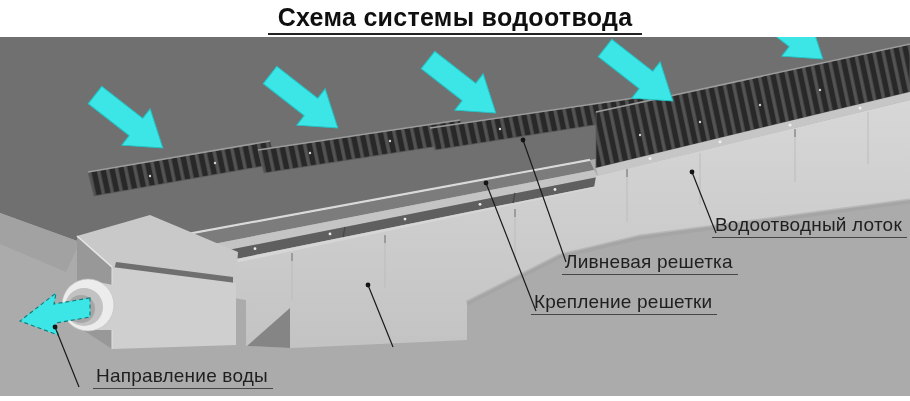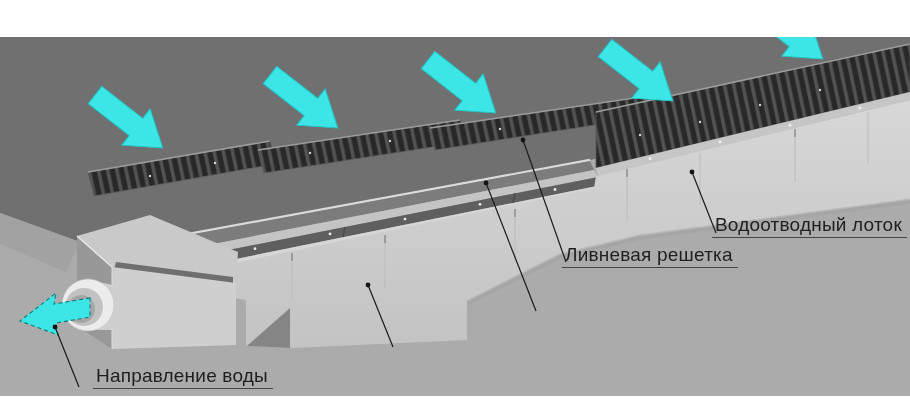--- a/index.html
+++ b/index.html
@@ -14,30 +14,33 @@
     display:inline-block;margin-top:3px;padding:0 10px 1px 10px;
     font-size:25px;font-weight:700;color:#0f0f0f;letter-spacing:.3px;
     border-bottom:2.2px solid #222;white-space:nowrap;
   }
   .scene-svg{position:absolute;top:37px;left:0;}
   .lbl{
     position:absolute;font-size:19px;color:#1f1f1f;white-space:nowrap;
     padding:0 5px 1px 3px;border-bottom:1.6px solid #454545;letter-spacing:.2px;
   }
   .lbl-channel{left:712px;top:214px;text-align:center;}
-  .lbl-grate{left:562px;top:244px;text-align:right;}
+  .lbl-grate{left:562px;top:251px;text-align:right;}
   .lbl-fastening{left:531px;top:291px;}
   .lbl-sandtrap{left:390px;top:327px;}
   .lbl-water{left:77px;top:365px;margin-left:16px;}
 </style>
 </head>
 <body>
 
 <div class="stage">
 
+  <div class="title-bar">
+    <span class="title-text">Схема системы водоотвода</span>
+  </div>
 
   <svg class="scene-svg" width="910" height="359" viewBox="0 37 910 359">
     <defs>
       <pattern id="grateP" width="9" height="9" patternUnits="userSpaceOnUse" patternTransform="rotate(-12)">
         <rect width="9" height="9" fill="#282828"></rect>
         <rect x="5.2" width="3.4" height="9" fill="#545454"></rect>
       </pattern>
       <linearGradient id="wallG" x1="0" y1="0" x2="0" y2="1">
         <stop offset="0" stop-color="#d7d7d7"></stop>
         <stop offset="1" stop-color="#c3c3c3"></stop>
@@ -161,15 +164,16 @@
       <circle cx="692" cy="172" r="2.4"></circle>
       <circle cx="523" cy="140" r="2.4"></circle>
       <circle cx="486" cy="183" r="2.4"></circle>
       <circle cx="368" cy="285" r="2.4"></circle>
       <circle cx="55" cy="327" r="2.4"></circle>
     </g>
   </svg>
 
   <div class="lbl lbl-channel">Водоотводный лоток</div>
   <div class="lbl lbl-grate">Ливневая решетка</div>
+  <div class="lbl lbl-fastening">Крепление решетки</div>
   <div class="lbl lbl-water">Направление воды</div>
 
 </div>
 
 </body></html>

